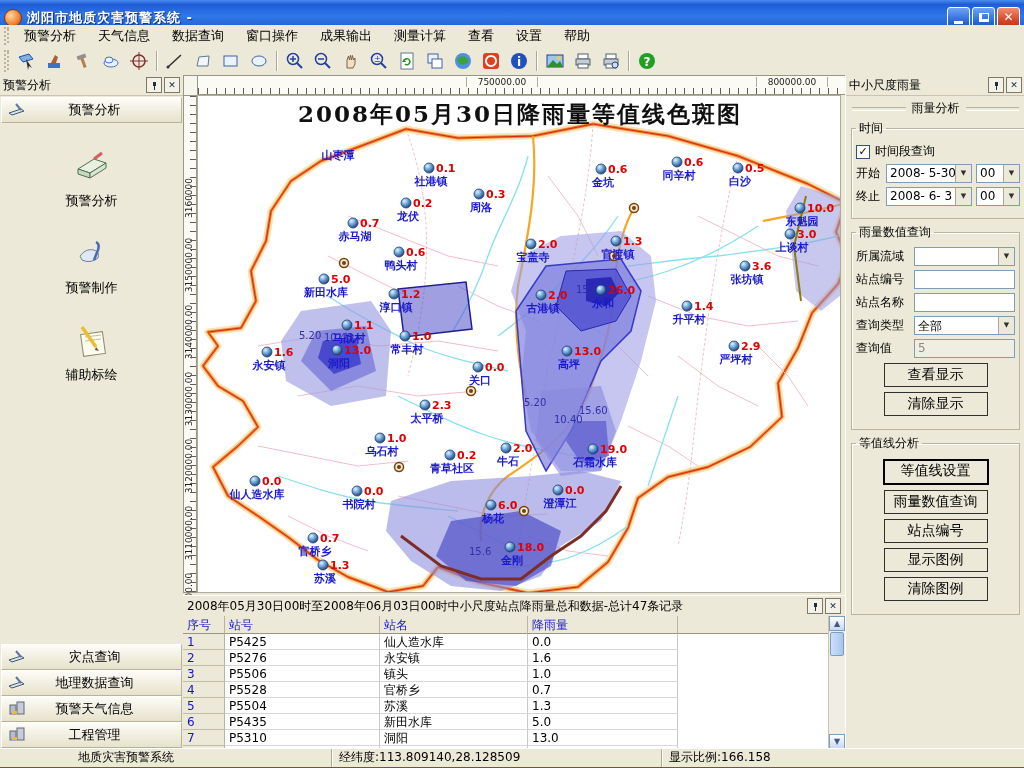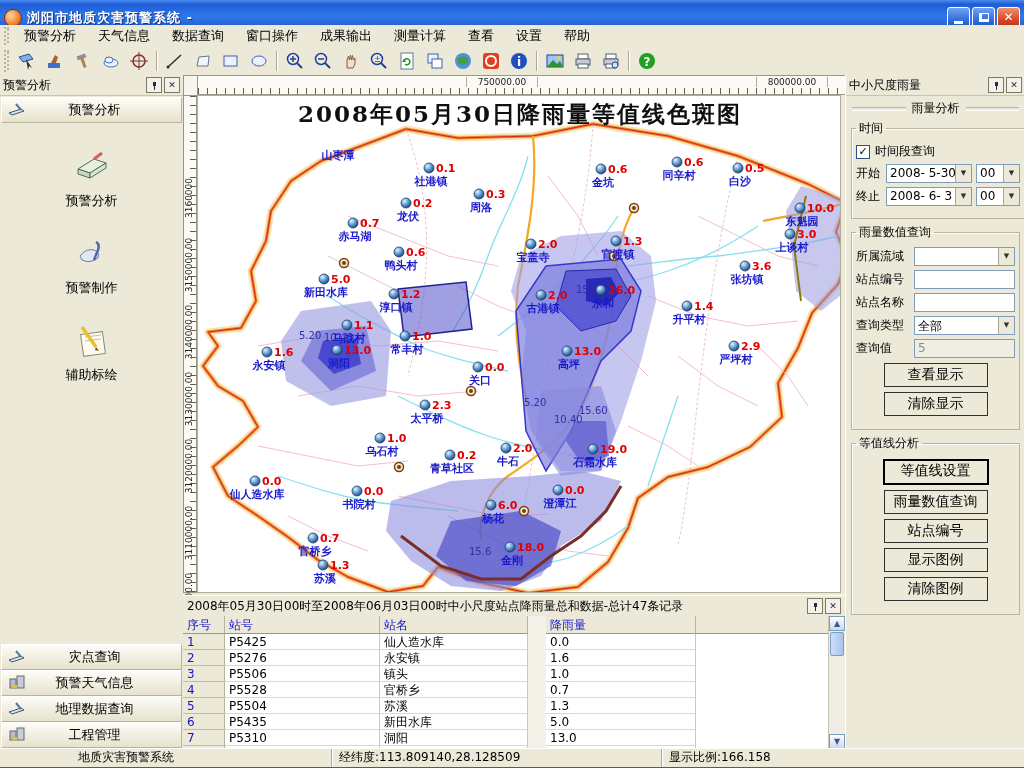--- a/index.html
+++ b/index.html
@@ -66,21 +66,21 @@
 
   
   .outwin{left:183px;top:595px;width:662px;height:153px;background:#ECE9D8;border-top:1px solid #fff;}
   .outtitle{position:relative;height:20px;display:flex;align-items:center;padding:0 4px;border-bottom:1px solid #C8C4B0;}
   .outtitle .ttl{flex:1;font-size:12px;}
   .tablewrap{position:absolute;left:0;top:20px;width:646px;height:133px;background:#F4F2E8;overflow:hidden;}
   .t-row{display:flex;height:16px;line-height:16px;}
   .t-row.hdr .cell{color:#1414C8;background:#ECE9D8;border-right:1px solid #B8B4A0;border-bottom:1px solid #9A9684;height:18px;line-height:18px;}
   .t-row.hdr{height:18px;}
   .cell{box-sizing:border-box;padding:0 4px;font-size:12px;overflow:hidden;white-space:nowrap;}
-  .c0{width:42px;}.c1{width:155px;}.c2{width:148px;}.c3{width:150px;margin-left:18px;}.cf{flex:1;background:#fff;}
+  .c0{width:42px;}.c1{width:155px;}.c2{width:148px;}.c3{width:150px;}.cf{flex:1;background:#fff;}
   .t-row .c0{background:#ECE9D8;color:#1414C8;border-right:1px solid #B8B4A0;border-bottom:1px solid #C0BCA8;}
   .t-row .c1,.t-row .c2,.t-row .c3{background:#fff;border-right:1px solid #C8C8C8;border-bottom:1px solid #D8D8D8;}
   .t-row.hdr .cf{background:#ECE9D8;border-bottom:1px solid #9A9684;}
   .vscroll{position:absolute;right:0;top:20px;width:16px;height:133px;background:#F0EEE4;border-left:1px solid #C8C4B0;}
   .sbtn{width:16px;height:15px;background:linear-gradient(180deg,#FDFEFF,#C9D8F2);border:1px solid #7B9EBD;box-sizing:border-box;text-align:center;font-size:8px;line-height:13px;color:#3D5A85;}
   .sthumb{position:absolute;left:1px;top:16px;width:14px;height:24px;background:linear-gradient(90deg,#CDE0FA,#A8C4EE);border:1px solid #7B9EBD;box-sizing:border-box;border-radius:2px;}
 
   
   .rightpanel{left:845px;top:75px;width:179px;height:673px;background:#ECE9D8;border-left:1px solid #fff;}
   .legendline{display:flex;align-items:center;margin:4px 6px 2px 6px;}
@@ -332,32 +332,32 @@
     <div class="bottombars">
       <div class="bbar">
         <span class="sic"><svg width="18" height="14">
               <polygon points="1,11 13,7 16,9 4,13" fill="#D8E4F0" stroke="#405870"></polygon>
               <line x1="8" y1="2" x2="13" y2="8" stroke="#6078A0" stroke-width="2"></line>
             </svg></span>
         <span class="stx">灾点查询</span>
       </div>
       <div class="bbar">
         <span class="sic"><svg width="18" height="14">
+              <polygon points="1,11 13,7 16,9 4,13" fill="#D8E4F0" stroke="#405870"></polygon>
+              <line x1="8" y1="2" x2="13" y2="8" stroke="#6078A0" stroke-width="2"></line>
+            </svg></span>
+        <span class="stx">地理数据查询</span>
+      </div>
+      <div class="bbar">
+        <span class="sic"><svg width="18" height="14">
               <rect x="2" y="4" width="6" height="9" fill="#B8BCC8" stroke="#606878"></rect>
               <rect x="9" y="1" width="7" height="12" fill="#C8CCD8" stroke="#606878"></rect>
               <rect x="4" y="10" width="5" height="3" fill="#E8C030"></rect>
             </svg></span>
         <span class="stx">预警天气信息</span>
-      </div>
-      <div class="bbar">
-        <span class="sic"><svg width="18" height="14">
-              <polygon points="1,11 13,7 16,9 4,13" fill="#D8E4F0" stroke="#405870"></polygon>
-              <line x1="8" y1="2" x2="13" y2="8" stroke="#6078A0" stroke-width="2"></line>
-            </svg></span>
-        <span class="stx">地理数据查询</span>
       </div>
       <div class="bbar">
         <span class="sic"><svg width="18" height="14">
               <rect x="2" y="4" width="6" height="9" fill="#B8BCC8" stroke="#606878"></rect>
               <rect x="9" y="1" width="7" height="12" fill="#C8CCD8" stroke="#606878"></rect>
               <rect x="4" y="10" width="5" height="3" fill="#E8C030"></rect>
             </svg></span>
         <span class="stx">工程管理</span>
       </div>
     </div>

